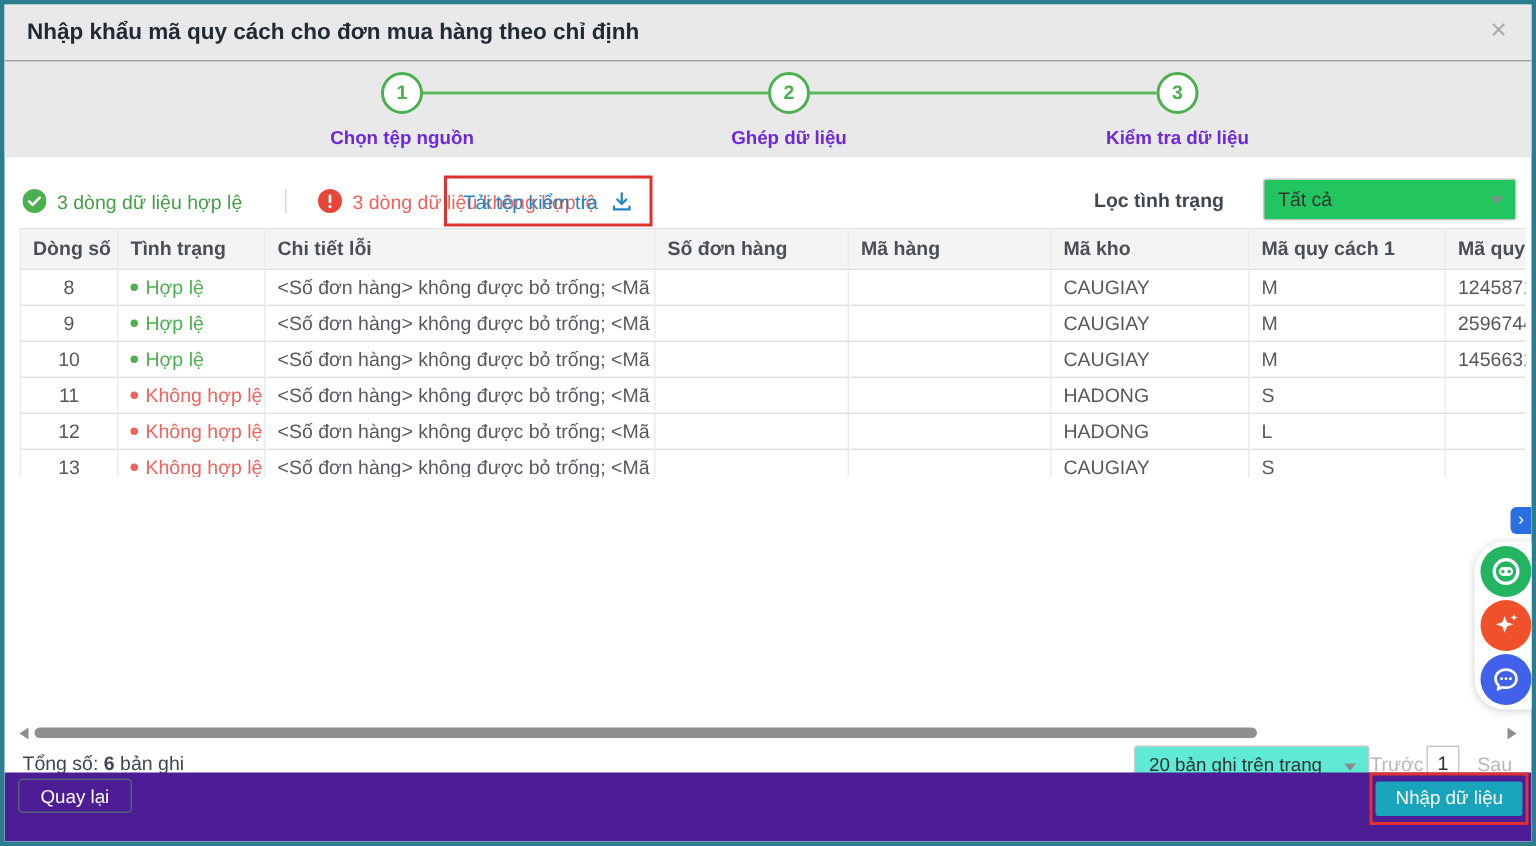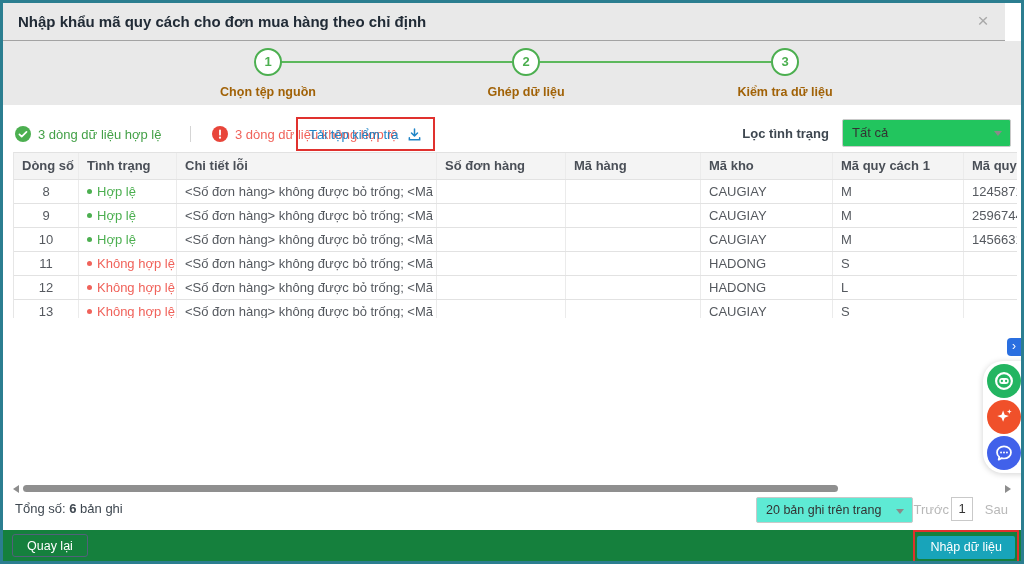--- a/index.html
+++ b/index.html
@@ -1,39 +1,39 @@
 <!DOCTYPE html>
 <html><head>
 <meta charset="utf-8">
 <style>
   html,body{margin:0;padding:0;background:#cfd4d8;font-family:"Liberation Sans","DejaVu Sans",sans-serif;}
   #screen{position:relative;width:1024px;height:564px;overflow:hidden;}
   .dialog{position:absolute;inset:0;background:#fff;border:3px solid #2b7e90;box-sizing:border-box;overflow:hidden;}
 
   
-  .titlebar{position:absolute;top:0;left:0;right:16px;height:37px;background:#e9e9e9;border-bottom:3px solid #a3a3a3;}
+  .titlebar{position:absolute;top:0;left:0;right:0;height:37px;background:#e9e9e9;border-bottom:3px solid #a3a3a3;}
   .title{position:absolute;left:15px;top:0;line-height:37px;font-size:15px;font-weight:bold;color:#212b36;}
   .close-btn{position:absolute;right:12px;top:8px;width:20px;height:20px;line-height:20px;text-align:center;font-size:19px;color:#a9a9a9;cursor:pointer;}
 
   
   .stepper{position:absolute;top:38px;left:0;right:0;height:64px;background:#e9e9e9;}
   .step{position:absolute;width:170px;text-align:center;top:7px;}
   .step-circle{display:inline-block;width:24px;height:24px;line-height:24px;border:2px solid #4caf50;border-radius:50%;background:#fff;color:#4caf50;font-weight:bold;font-size:13px;}
-  .step-label{margin-top:9px;font-size:12.5px;font-weight:bold;color:#a16207;}
+  .step-label{margin-top:9px;font-size:12.5px;font-weight:bold;color:#6d28d9;}
   .step-line{position:absolute;top:20px;height:2px;background:#5cb85c;}
 
   
   .statusrow{position:absolute;top:114px;left:12px;right:10px;height:34px;}
   .status-item{position:absolute;top:0;height:34px;display:flex;align-items:center;gap:7px;font-size:13px;}
   .valid-item{left:0;color:#43a047;}
   .invalid-item{left:197px;color:#f0625a;}
   .v-divider{position:absolute;left:175px;top:9px;width:1px;height:16px;background:#d5d5d5;}
   .download-box{position:absolute;left:281px;top:0;height:30px;border:2px solid #e0312e;display:flex;align-items:center;padding:0 11px;gap:8px;cursor:pointer;}
   .download-link{color:#2085c7;font-size:13px;white-space:nowrap;text-align:right;}
-  .filter-wrap{position:absolute;right:0;top:2px;display:flex;align-items:center;gap:13px;}
+  .filter-wrap{position:absolute;right:0;top:2px;display:flex;align-items:center;gap:26px;}
   .filter-label{font-size:13px;color:#3e4750;font-weight:bold;}
   .select-box{position:relative;width:138px;height:26px;border:1px solid #c9c9c9;border-radius:2px;background:#22c55e;font-size:13px;color:#333;line-height:26px;padding:0 20px 0 9px;cursor:pointer;}
   .caret{position:absolute;right:8px;top:11px;width:0;height:0;border-left:4px solid transparent;border-right:4px solid transparent;border-top:5px solid #8a8a8a;}
 
   
   .table-clip{position:absolute;top:149px;left:10px;width:1004px;height:166px;overflow:hidden;}
   .tbl{width:1080px;border-left:1px solid #e6e6e6;border-top:1px solid #e2e2e2;}
   .tr{display:flex;width:1080px;border-bottom:1px solid #e2e2e2;background:#fff;}
   .th-row{background:#f4f4f4;height:26px;}
   .td,.th{box-sizing:border-box;border-right:1px solid #ebebeb;padding:0 8px;font-size:13px;color:#55595f;height:23px;line-height:23px;white-space:nowrap;overflow:hidden;}
@@ -61,21 +61,21 @@
   
   .footerrow{position:absolute;top:492px;left:12px;right:10px;height:28px;}
   .total-text{position:absolute;left:0;top:6px;font-size:13px;color:#3e4750;}
   .total-text b{font-weight:bold;}
   .pagesize-box{position:absolute;right:98px;top:2px;width:128px;height:24px;border:1px solid #c9c9c9;border-radius:2px;background:#5eead4;font-size:12.5px;color:#333;line-height:24px;padding:0 18px 0 9px;cursor:pointer;}
   .pg-prev{position:absolute;right:62px;top:7px;font-size:13px;color:#b8b8b8;cursor:default;}
   .pg-current{position:absolute;right:38px;top:2px;width:20px;height:22px;border:1px solid #c9c9c9;text-align:center;line-height:22px;font-size:13px;color:#333;background:#fff;}
   .pg-next{position:absolute;right:3px;top:7px;font-size:13px;color:#b8b8b8;cursor:default;}
 
   
-  .bottombar{position:absolute;left:0;right:0;bottom:0;height:31px;background:#15803d;}
+  .bottombar{position:absolute;left:0;right:0;bottom:0;height:46px;background:#4c1d95;}
   .back-btn{position:absolute;left:9px;top:4px;height:23px;line-height:23px;padding:0 14px;border:1px solid #51617a;border-radius:3px;color:#fff;font-size:12.5px;background:transparent;cursor:pointer;}
   .import-box{position:absolute;right:2px;top:0;height:27px;border:2px solid #e0312e;display:flex;align-items:center;padding:2px;box-sizing:content-box;}
   .import-btn{height:23px;line-height:23px;padding:0 13px;background:#18a4ba;color:#fff;font-size:12.5px;border:none;border-radius:2px;cursor:pointer;}
 
   
   .expand-tab{position:absolute;right:0;top:335px;width:14px;height:18px;background:#2a6fe0;border-radius:4px 0 0 4px;color:#fff;font-size:12px;line-height:17px;text-align:center;cursor:pointer;}
   .widget-panel{position:absolute;right:-8px;top:358px;width:46px;height:112px;background:#fff;border-radius:20px 0 0 20px;box-shadow:0 1px 6px rgba(0,0,0,.18);}
   .widget-btn{position:absolute;left:4px;width:34px;height:34px;border-radius:50%;border:none;cursor:pointer;padding:0;display:flex;align-items:center;justify-content:center;}
   .widget-btn svg{display:block;}
 </style>

